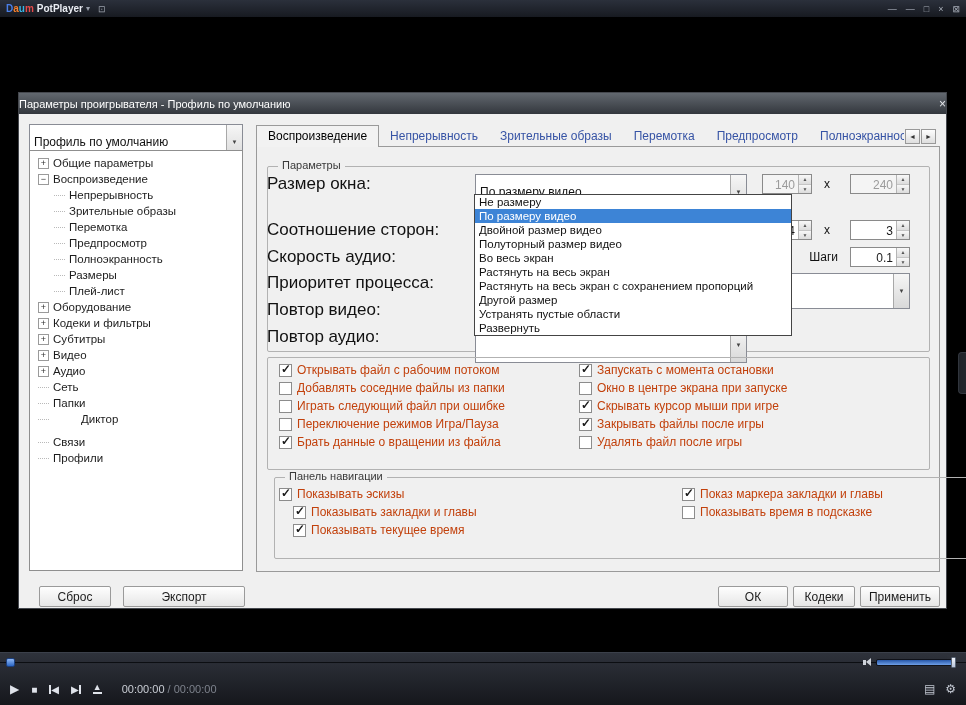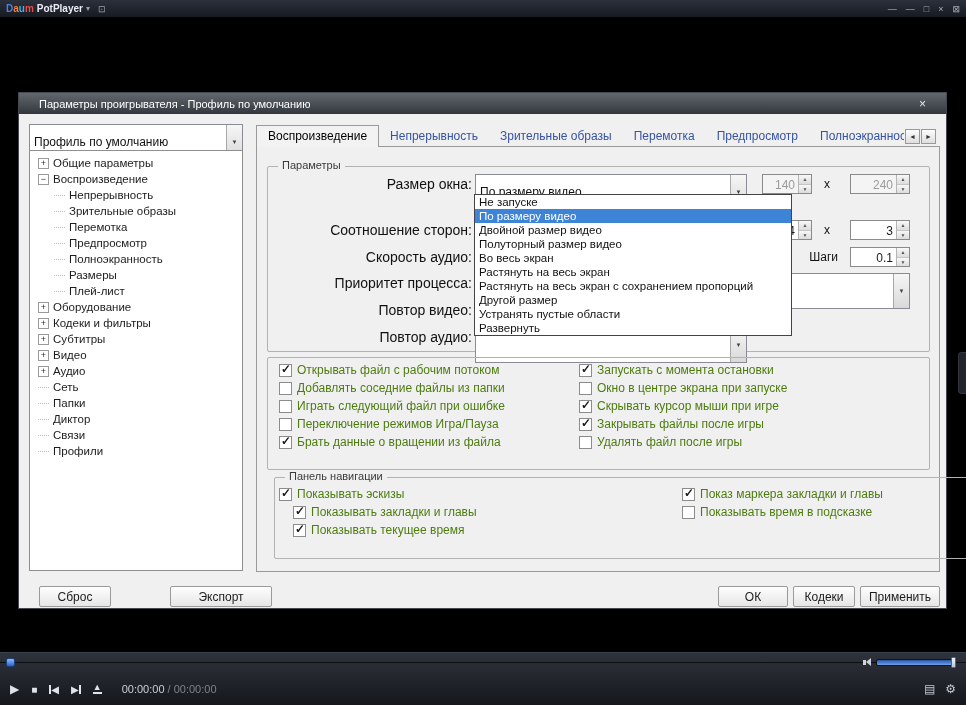--- a/index.html
+++ b/index.html
@@ -32,21 +32,21 @@
   .eject { display:inline-flex; flex-direction:column; align-items:center; line-height:7px; }
   .eject i { font-style:normal; font-size:9px; }
   .ebar { width:9px; height:2px; background:#dfe3ea; margin-top:1px; }
   .time { margin-left:8px; font-size:11px; color:#c9cdd4; }
   .tsep, .ttot { color:#7d828c; }
   .side-btns { margin-left:auto; display:flex; gap:10px; padding-right:10px; font-size:12px; color:#c3c8d2; }
   .edge-handle { position:absolute; right:0; top:352px; width:8px; height:42px; background:#262a31; border:1px solid #3a3f48; border-right:none; border-radius:4px 0 0 4px; z-index:3; }
 
   
   .dialog { position:absolute; left:18px; top:92px; width:929px; height:517px; background:#f0f0f0; border:1px solid #45484e; box-shadow:0 10px 30px rgba(0,0,0,.65); z-index:10; }
-  .dlg-titlebar { height:21px; background:linear-gradient(#62686f,#33373d); color:#fff; display:flex; align-items:center; padding:0 20px; font-size:11px; }
+  .dlg-titlebar { height:21px; background:linear-gradient(#62686f,#33373d); color:#fff; display:flex; align-items:center; padding:0 0; font-size:11px; }
   .dlg-close { margin-left:auto; font-size:12px; color:#e6e8ec; cursor:default; }
 
   .combo { background:#fff; border:1px solid #898c95; display:flex; align-items:center; height:36px; }
   .combo .combo-text { flex:1; padding:0 4px; white-space:nowrap; overflow:hidden; font-size:12px; }
   .combo .combo-btn { width:16px; align-self:stretch; background:linear-gradient(#f6f6f6,#d9d9d9); border-left:1px solid #a8a8a8; display:flex; align-items:center; justify-content:center; }
   .combo .combo-btn i { font-style:normal; font-size:6px; color:#444; }
 
   .profile-combo { position:absolute; left:10px; top:31px; width:214px; }
   .tree { position:absolute; left:10px; top:57px; width:214px; height:421px; background:#fff; border:1px solid #8f8f8f; padding:4px 2px; overflow:hidden; }
   .tree-item { height:16px; display:flex; align-items:center; font-size:11.5px; color:#1c1c1c; white-space:nowrap; }
@@ -55,36 +55,36 @@
 
   .tabs { position:absolute; left:237px; top:32px; width:648px; height:22px; display:flex; align-items:flex-end; overflow:hidden; white-space:nowrap; z-index:12; }
   .tab { padding:3px 11px 4px 11px; font-size:12px; color:#3653a5; cursor:default; flex:0 0 auto; }
   .tab.active { background:#f2f2f2; border:1px solid #9a9a9a; border-bottom:1px solid #f0f0f0; margin-bottom:-1px; color:#000; }
   .tab-arrow { position:absolute; top:36px; width:15px; height:15px; border:1px solid #999; background:linear-gradient(#fdfdfd,#dedede); font-size:7px; color:#333; display:flex; align-items:center; justify-content:center; z-index:12; }
 
   .panel { position:absolute; left:237px; top:53px; width:684px; height:426px; border:1px solid #9a9a9a; background:#f0f0f0; }
   .grp { position:absolute; border:1px solid #b2b2b2; border-radius:2px; }
   .grp-label { position:absolute; top:-8px; left:10px; background:#f0f0f0; padding:0 4px; font-size:11px; color:#3a3a3a; }
 
-  .plabel { position:absolute; left:10px; width:205px; text-align:right; height:20px; line-height:20px; font-size:14px; color:#111; }
+  .plabel { position:absolute; left:10px; width:205px; height:20px; line-height:20px; font-size:17px; color:#111; }
   .pcombo { position:absolute; }
   .spinner { position:absolute; height:20px; background:#fff; border:1px solid #8a8a8a; display:flex; }
   .spinner .val { flex:1; text-align:right; padding:3px 3px 0 0; font-size:12px; color:#1a1a1a; }
   .spinner.disabled { background:#f4f4f4; }
   .spinner.disabled .val { color:#9b9b9b; }
   .spinner .arrows { width:13px; display:flex; flex-direction:column; border-left:1px solid #b5b5b5; }
   .spinner .arrows span { flex:1; font-size:5px; line-height:8px; text-align:center; color:#555; background:linear-gradient(#f8f8f8,#dcdcdc); }
   .spinner .arrows span + span { border-top:1px solid #c5c5c5; }
   .xsep { position:absolute; width:16px; text-align:center; height:20px; line-height:20px; font-size:12px; }
   .steps-label { position:absolute; left:505px; width:76px; text-align:right; height:20px; line-height:20px; font-size:12px; }
 
   .cbrow { height:18px; display:flex; align-items:center; white-space:nowrap; }
   .cb { width:13px; height:13px; border:1px solid #8c8c8c; background:#fff; margin-right:5px; position:relative; flex:0 0 auto; }
   .cb.checked::after { content:"✓"; position:absolute; left:1px; top:-3px; font-size:12px; font-weight:bold; color:#1a1a1a; }
-  .cbl { font-size:12px; color:#4d7c0f; }
+  .cbl { font-size:12px; color:#c2410c; }
   .optcol { position:absolute; }
 
   .dd-list { position:absolute; left:455px; top:101px; width:318px; background:#fff; border:1px solid #444; z-index:60; }
   .dd-item { height:14px; line-height:14px; font-size:11.5px; padding:0 4px; white-space:nowrap; overflow:hidden; color:#111; }
   .dd-item.selected { background:#3d84d6; color:#fff; }
 
   .btn { position:absolute; height:21px; background:linear-gradient(#fefefe,#e6e6e6); border:1px solid #9a9a9a; border-radius:2px; font-size:12px; color:#1c1c1c; display:flex; align-items:center; justify-content:center; cursor:default; }
 </style>
 </head>
 <body>
@@ -174,25 +174,25 @@
         <span class="tree-label">Аудио</span>
       </div>
       <div class="tree-item" style="padding-left: 6px;">
         <span class="tree-spacer"></span>
         <span class="tree-label">Сеть</span>
       </div>
       <div class="tree-item" style="padding-left: 6px;">
         <span class="tree-spacer"></span>
         <span class="tree-label">Папки</span>
       </div>
-      <div class="tree-item" style="padding-left: 6px;">
+      <div class="tree-item" style="padding-left: 6px; gap: 28px;">
         <span class="tree-spacer"></span>
         <span class="tree-label">Диктор</span>
       </div>
-      <div class="tree-item" style="padding-left: 6px;">
+      <div class="tree-item" style="padding-left: 6px; margin-top: 7px;">
         <span class="tree-spacer"></span>
         <span class="tree-label">Связи</span>
       </div>
       <div class="tree-item" style="padding-left: 6px;">
         <span class="tree-spacer"></span>
         <span class="tree-label">Профили</span>
       </div>
     </div>
 
   <div class="tabs" id="tabs">
@@ -355,34 +355,34 @@
           <span class="cbl">Показ маркера закладки и главы</span>
         </div>
         <div class="cbrow">
           <span class="cb"></span>
           <span class="cbl">Показывать время в подсказке</span>
         </div>
       </div>
   </div>
 
   <div class="dd-list" id="ddlist">
-      <div class="dd-item">Не запуске</div>
+      <div class="dd-item">Не размеру</div>
       <div class="dd-item selected">По размеру видео</div>
       <div class="dd-item">Двойной размер видео</div>
       <div class="dd-item">Полуторный размер видео</div>
       <div class="dd-item">Во весь экран</div>
       <div class="dd-item">Растянуть на весь экран</div>
       <div class="dd-item">Растянуть на весь экран с сохранением пропорций</div>
       <div class="dd-item">Другой размер</div>
       <div class="dd-item">Устранять пустые области</div>
       <div class="dd-item">Развернуть</div>
     </div>
 
   <button class="btn" style="left:20px; top:493px; width:72px;">Сброс</button>
-  <button class="btn" style="left:104px; top:493px; width:102px;margin-left:47px;">Экспорт</button>
+  <button class="btn" style="left:104px; top:493px; width:122px;">Экспорт</button>
   <button class="btn" style="left:699px; top:493px; width:70px;">ОК</button>
   <button class="btn" style="left:774px; top:493px; width:62px;">Кодеки</button>
   <button class="btn" style="left:841px; top:493px; width:80px;">Применить</button>
 </div>
 
 <div class="edge-handle"></div>
 
 <div class="bottombar">
   <div class="seekrow">
     <div class="seek-track"></div>

